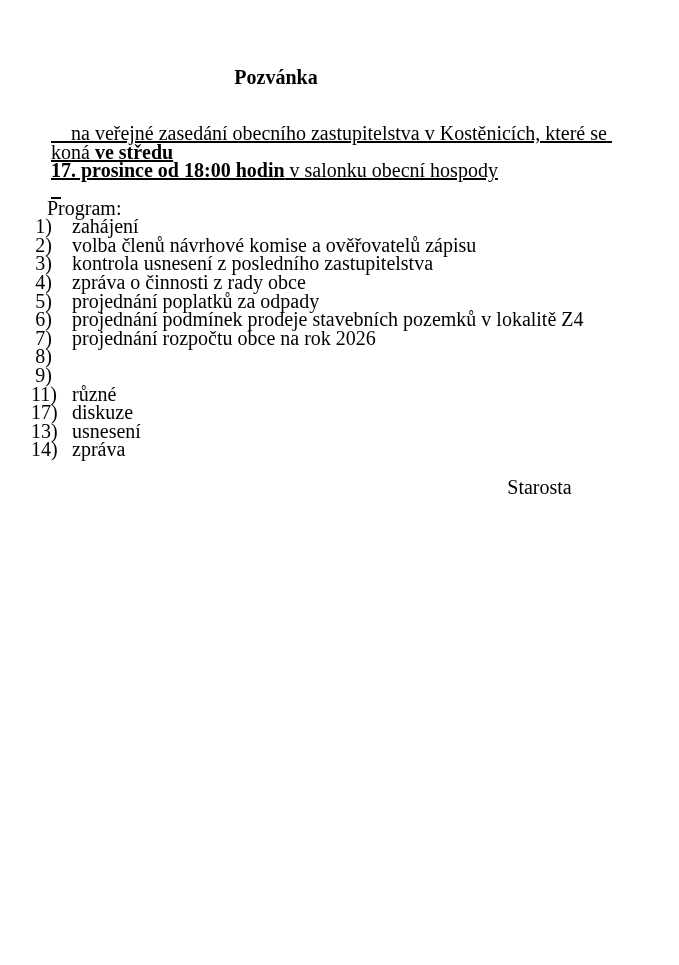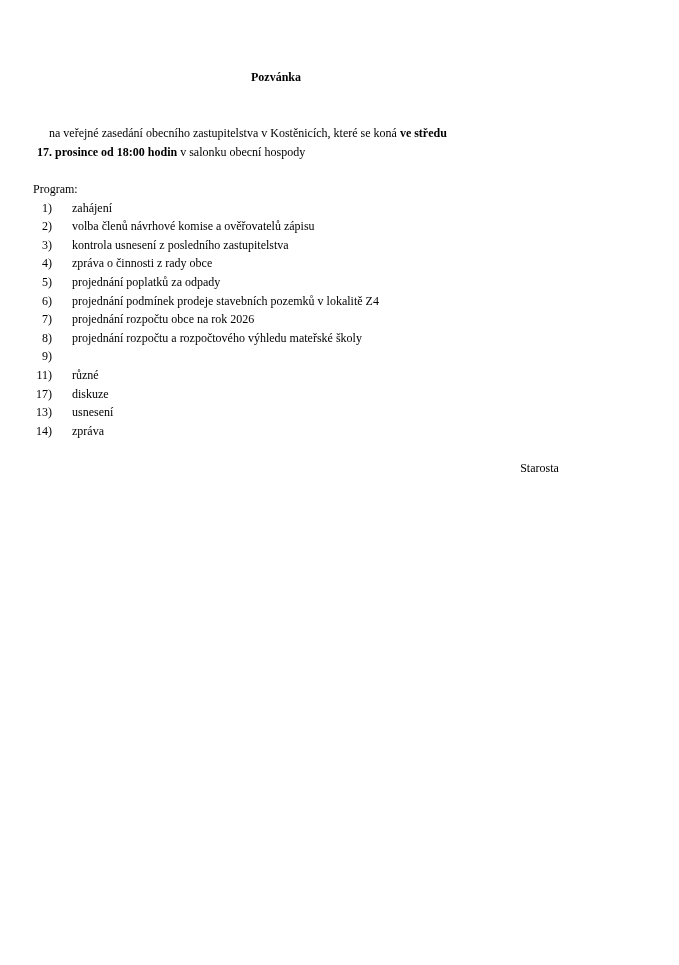--- a/index.html
+++ b/index.html
@@ -7,42 +7,43 @@
     padding: 0;
     background: #ffffff;
   }
   .page {
     position: relative;
     width: 679px;
     height: 965px;
     background: #ffffff;
     color: #000000;
     font-family: "Liberation Serif", "DejaVu Serif", serif;
-    font-size: 12px;
+    font-size: 20px;
     line-height: 18.6px;
     overflow: hidden;
     box-sizing: border-box;
     padding: 68px 30px 0 31px;
   }
   .doc-title {
     width: 486px;
     margin-left: 2px;
     margin-bottom: 19px;
     text-align: center;
     font-weight: bold;
   }
   .intro {
-    margin-left: 6px;
+    margin-left: 20px;
     white-space: pre-wrap;
+    text-decoration: underline;
   }
   .intro .bold {
     font-weight: bold;
   }
   .program-label {
-    margin-left: 2px;
+    margin-left: 16px;
     white-space: pre-wrap;
   }
   .program-list {
     margin: 0;
     padding: 0;
     list-style: none;
   }
   .program-item {
     display: flex;
     align-items: baseline;
@@ -101,21 +102,20 @@
     <li class="program-item">
       <span class="item-num">6)</span>
       <span class="item-label">projednání podmínek prodeje stavebních pozemků v lokalitě Z4</span>
     </li>
     <li class="program-item">
       <span class="item-num">7)</span>
       <span class="item-label">projednání rozpočtu obce na rok 2026</span>
     </li>
     <li class="program-item">
       <span class="item-num">8)</span>
-      <span class="item-label">projednání rozpočtu a rozpočtového výhledu mateřské školy</span>
     </li>
     <li class="program-item">
       <span class="item-num">9)</span>
     </li>
     <li class="program-item">
       <span class="item-num">11)</span>
       <span class="item-label">různé</span>
     </li>
     <li class="program-item">
       <span class="item-num">17)</span>

